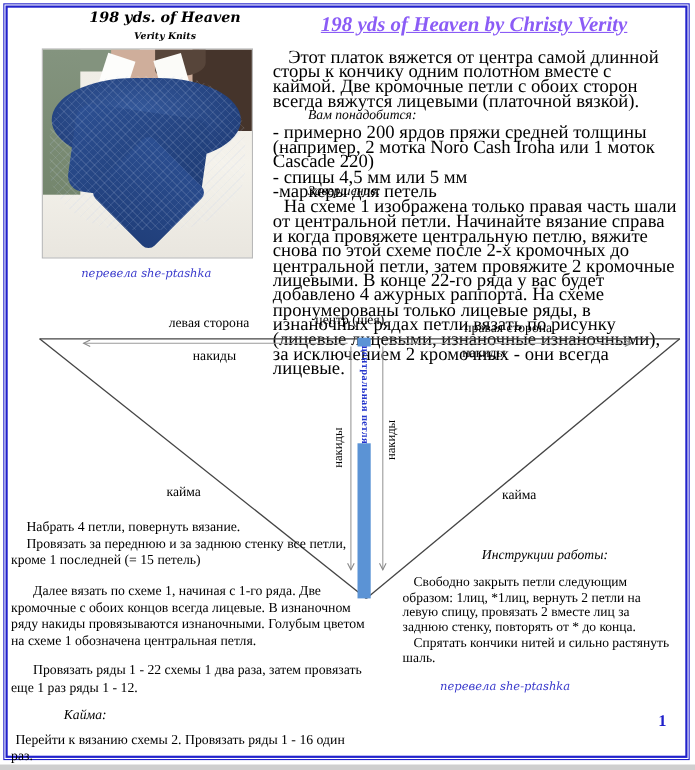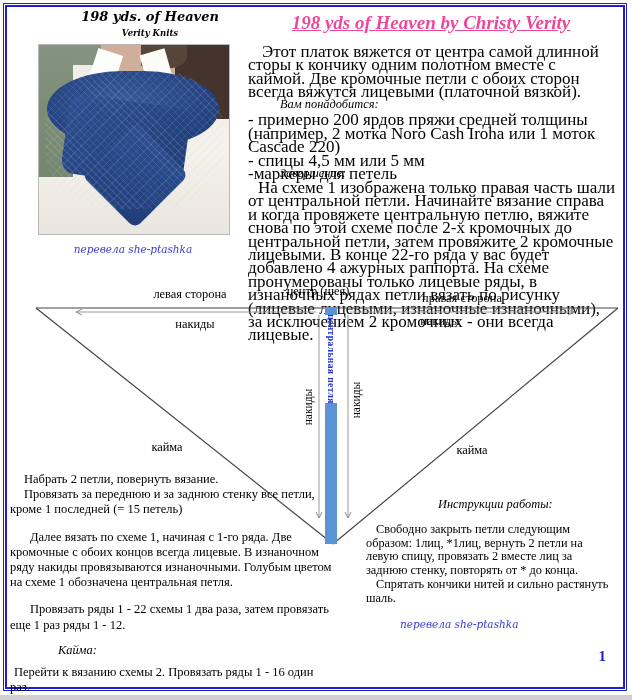--- a/index.html
+++ b/index.html
@@ -10,21 +10,21 @@
   .frame{position:absolute;left:3px;top:3px;width:622px;height:686px;border:1px solid #2121cb;}
   .frame::before{content:'';position:absolute;inset:1px;border:2px solid #2121cb;}
   .bottom-shade{position:absolute;left:0;top:695px;width:632px;height:5px;background:#cfcfcf;}
 
   
   .logo{position:absolute;left:55px;top:9px;width:190px;text-align:center;}
   .logo-title{font-family:"DejaVu Serif", serif;font-style:italic;font-weight:bold;font-size:13px;}
   .logo-sub{font-family:"DejaVu Serif", serif;font-style:italic;font-weight:bold;font-size:8.5px;margin-top:4px;}
   .doc-title{
     position:absolute;left:248px;top:12px;width:366px;text-align:center;
-    color:#ec4899;font-size:19px;font-weight:bold;font-style:italic;text-decoration:underline;
+    color:#8b5cf6;font-size:19px;font-weight:bold;font-style:italic;text-decoration:underline;
   }
 
   
   .photo{position:absolute;left:38px;top:44px;width:190px;height:189px;border:1px solid #b8b8b8;
     background:linear-gradient(180deg,#efece5 0%,#f4f2eb 55%,#e9e6df 100%);overflow:hidden;}
   .photo *{position:absolute;}
   .ph-green-left{left:0;top:0;width:34px;height:132px;background:linear-gradient(#84947f,#74866d);}
   .ph-green-top{left:0;top:0;width:88px;height:20px;background:#83937e;}
   .ph-skin{left:62px;top:0;width:80px;height:34px;background:#cfae9b;border-radius:0 0 40% 40%;}
   .ph-hair{right:0;top:0;width:54px;height:74px;background:#45342b;border-radius:0 0 0 60%;}
@@ -142,21 +142,21 @@
   <div class="dlabel" style="left:462px;top:15px;">правая сторона</div>
   <div class="dlabel" style="left:195px;top:41px;">накиды</div>
   <div class="dlabel" style="left:440px;top:38px;">накиды</div>
   <div class="vlabel" style="left:308px;top:124px;">накиды</div>
   <div class="vlabel" style="left:356px;top:117px;">накиды</div>
   <div class="dlabel" style="left:167px;top:164px;">кайма</div>
   <div class="dlabel" style="left:472px;top:167px;">кайма</div>
 </div>
 
 <div class="bl">
-  <p>Набрать 2 петли, повернуть вязание.</p>
+  <p>Набрать 4 петли, повернуть вязание.</p>
   <p>Провязать за переднюю и за заднюю стенку все петли, кроме 1 последней (= 15 петель)</p>
   <p class="gap" style="text-indent:20px;">Далее вязать по схеме 1, начиная с 1-го ряда. Две кромочные с обоих концов всегда лицевые. В изнаночном ряду накиды провязываются изнаночными. Голубым цветом на схеме 1 обозначена центральная петля.</p>
   <p class="repeat">Провязать ряды 1 - 22 схемы 1 два раза, затем провязать еще 1 раз ряды 1 - 12.</p>
   <p class="border-h h-ital">Кайма:</p>
   <p class="border-t">Перейти к вязанию схемы 2. Провязать ряды 1 - 16 один раз.</p>
 </div>
 
 <div class="br">
   <div class="fin-h h-ital">Инструкции работы:</div>
   <p class="p1">Свободно закрыть петли следующим образом: 1лиц, *1лиц, вернуть 2 петли на левую спицу, провязать 2 вместе лиц за заднюю стенку, повторять от * до конца.</p>

